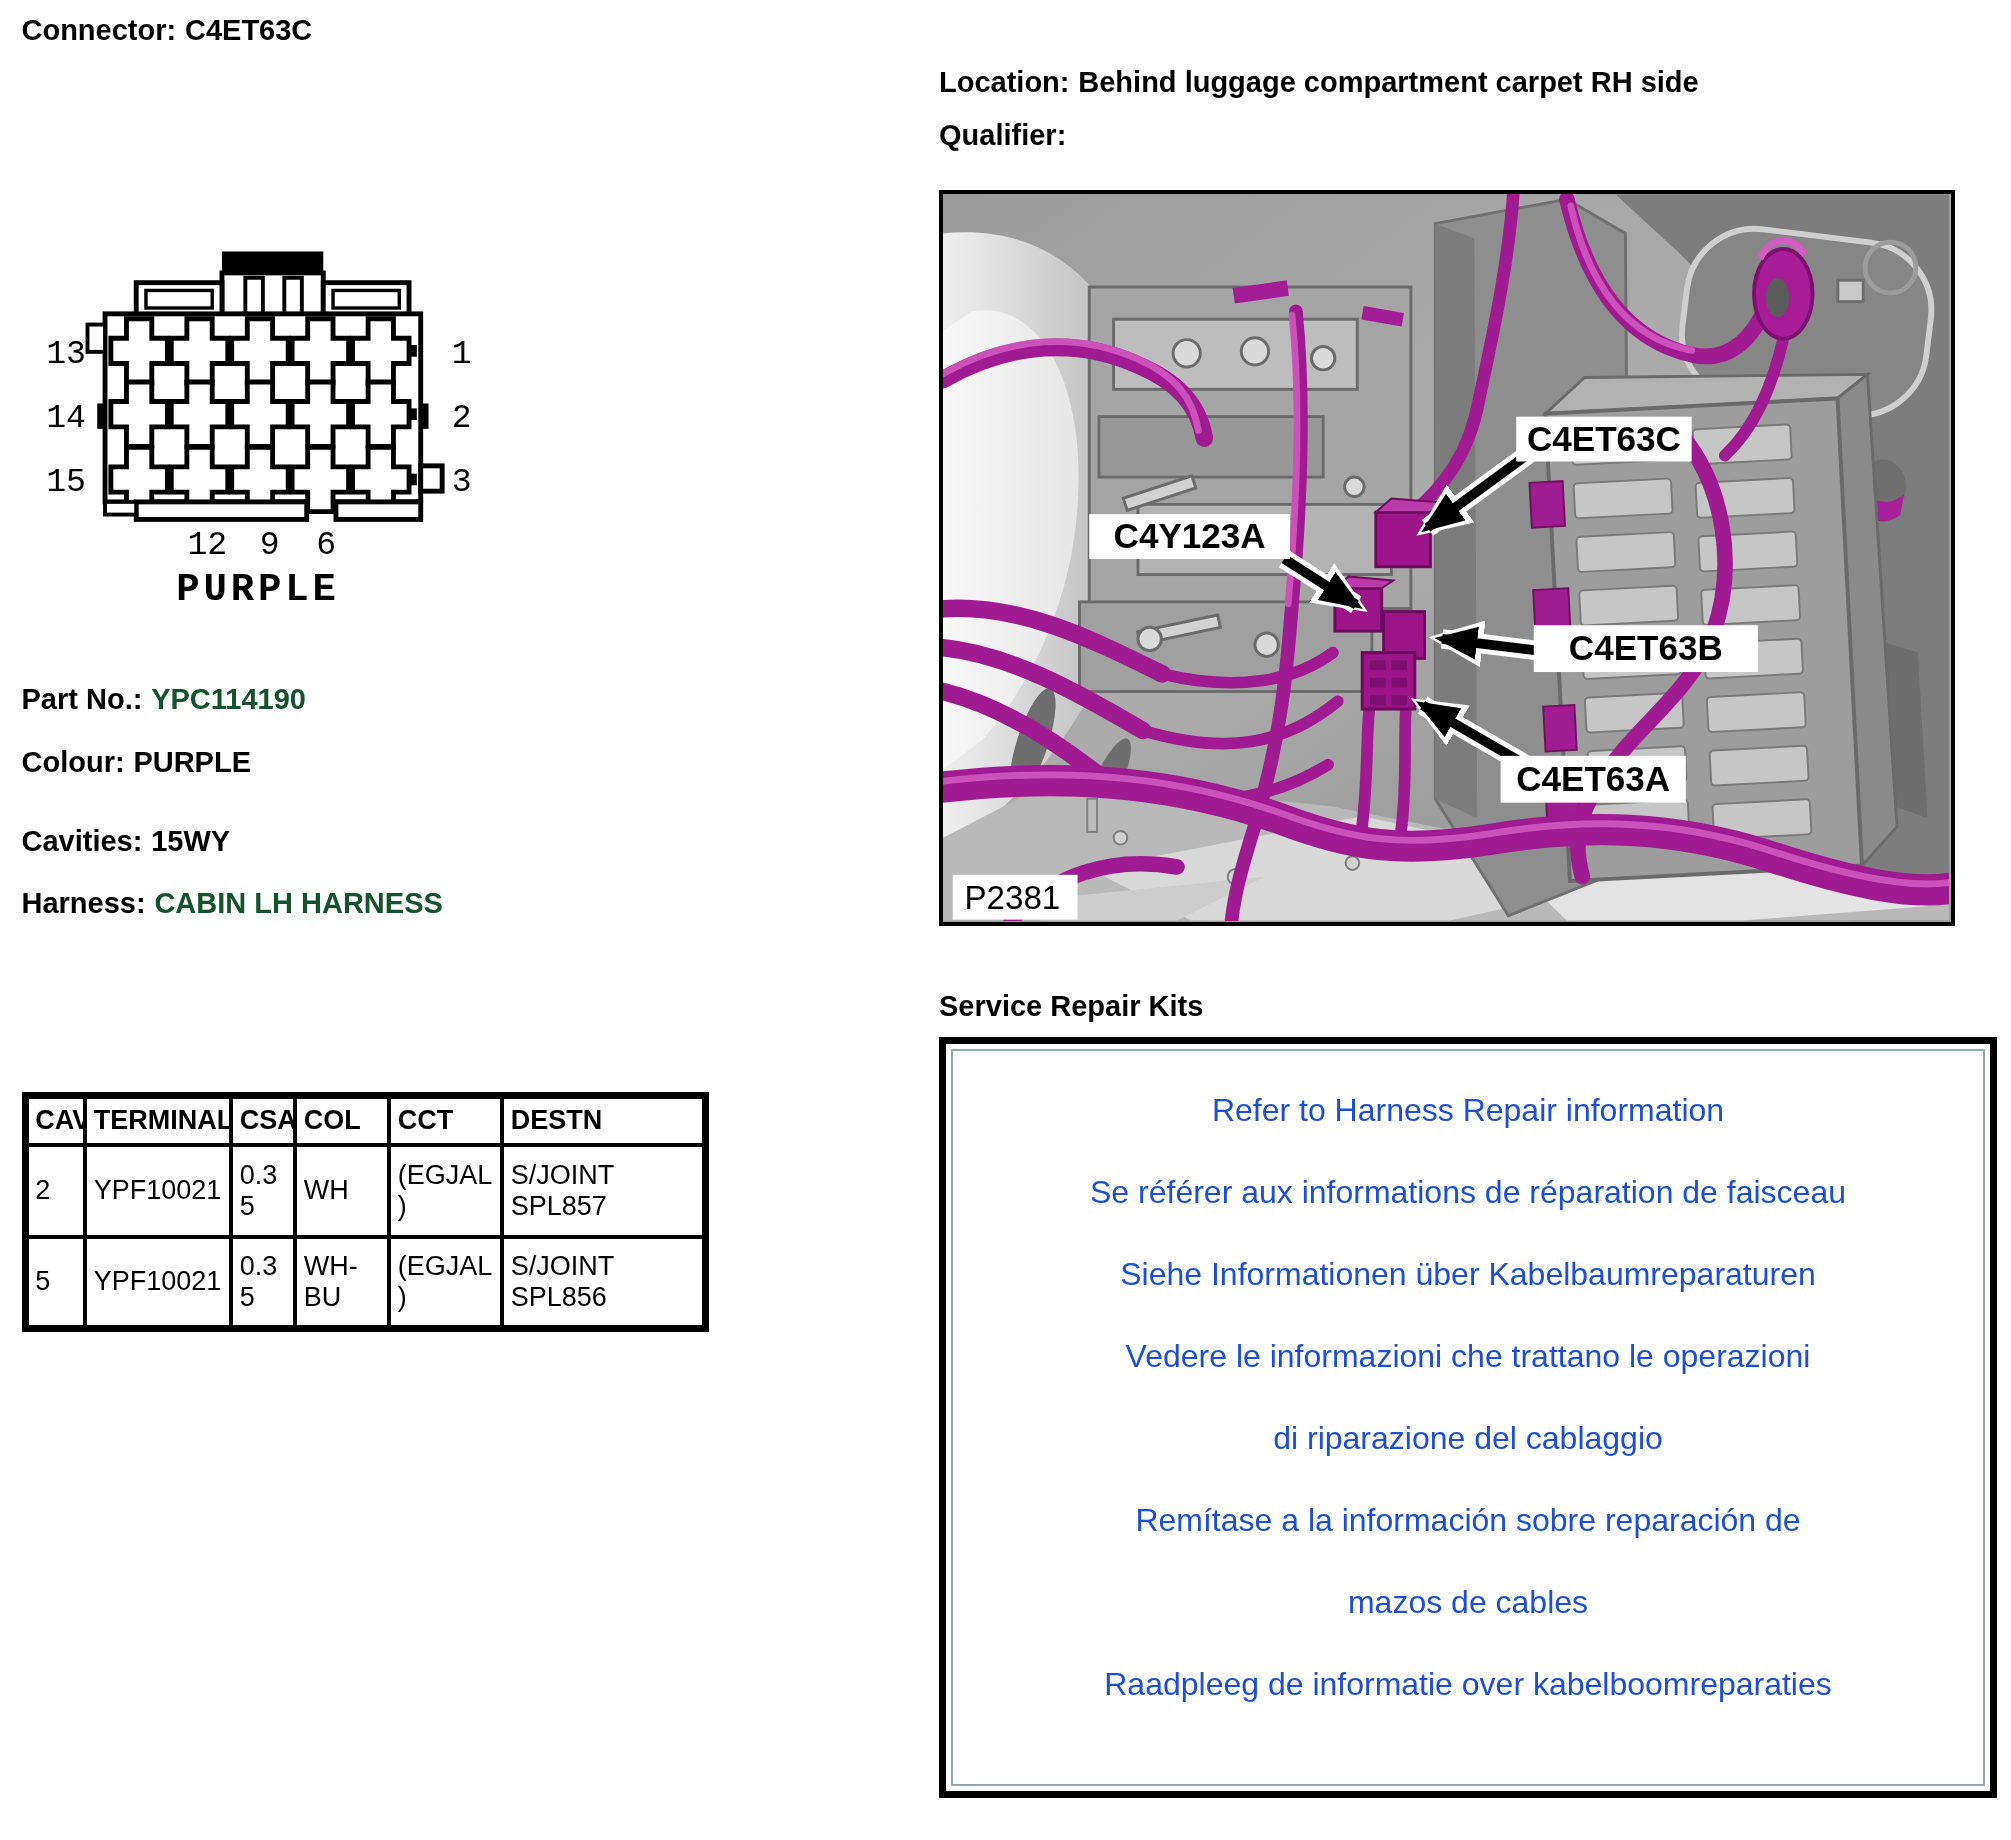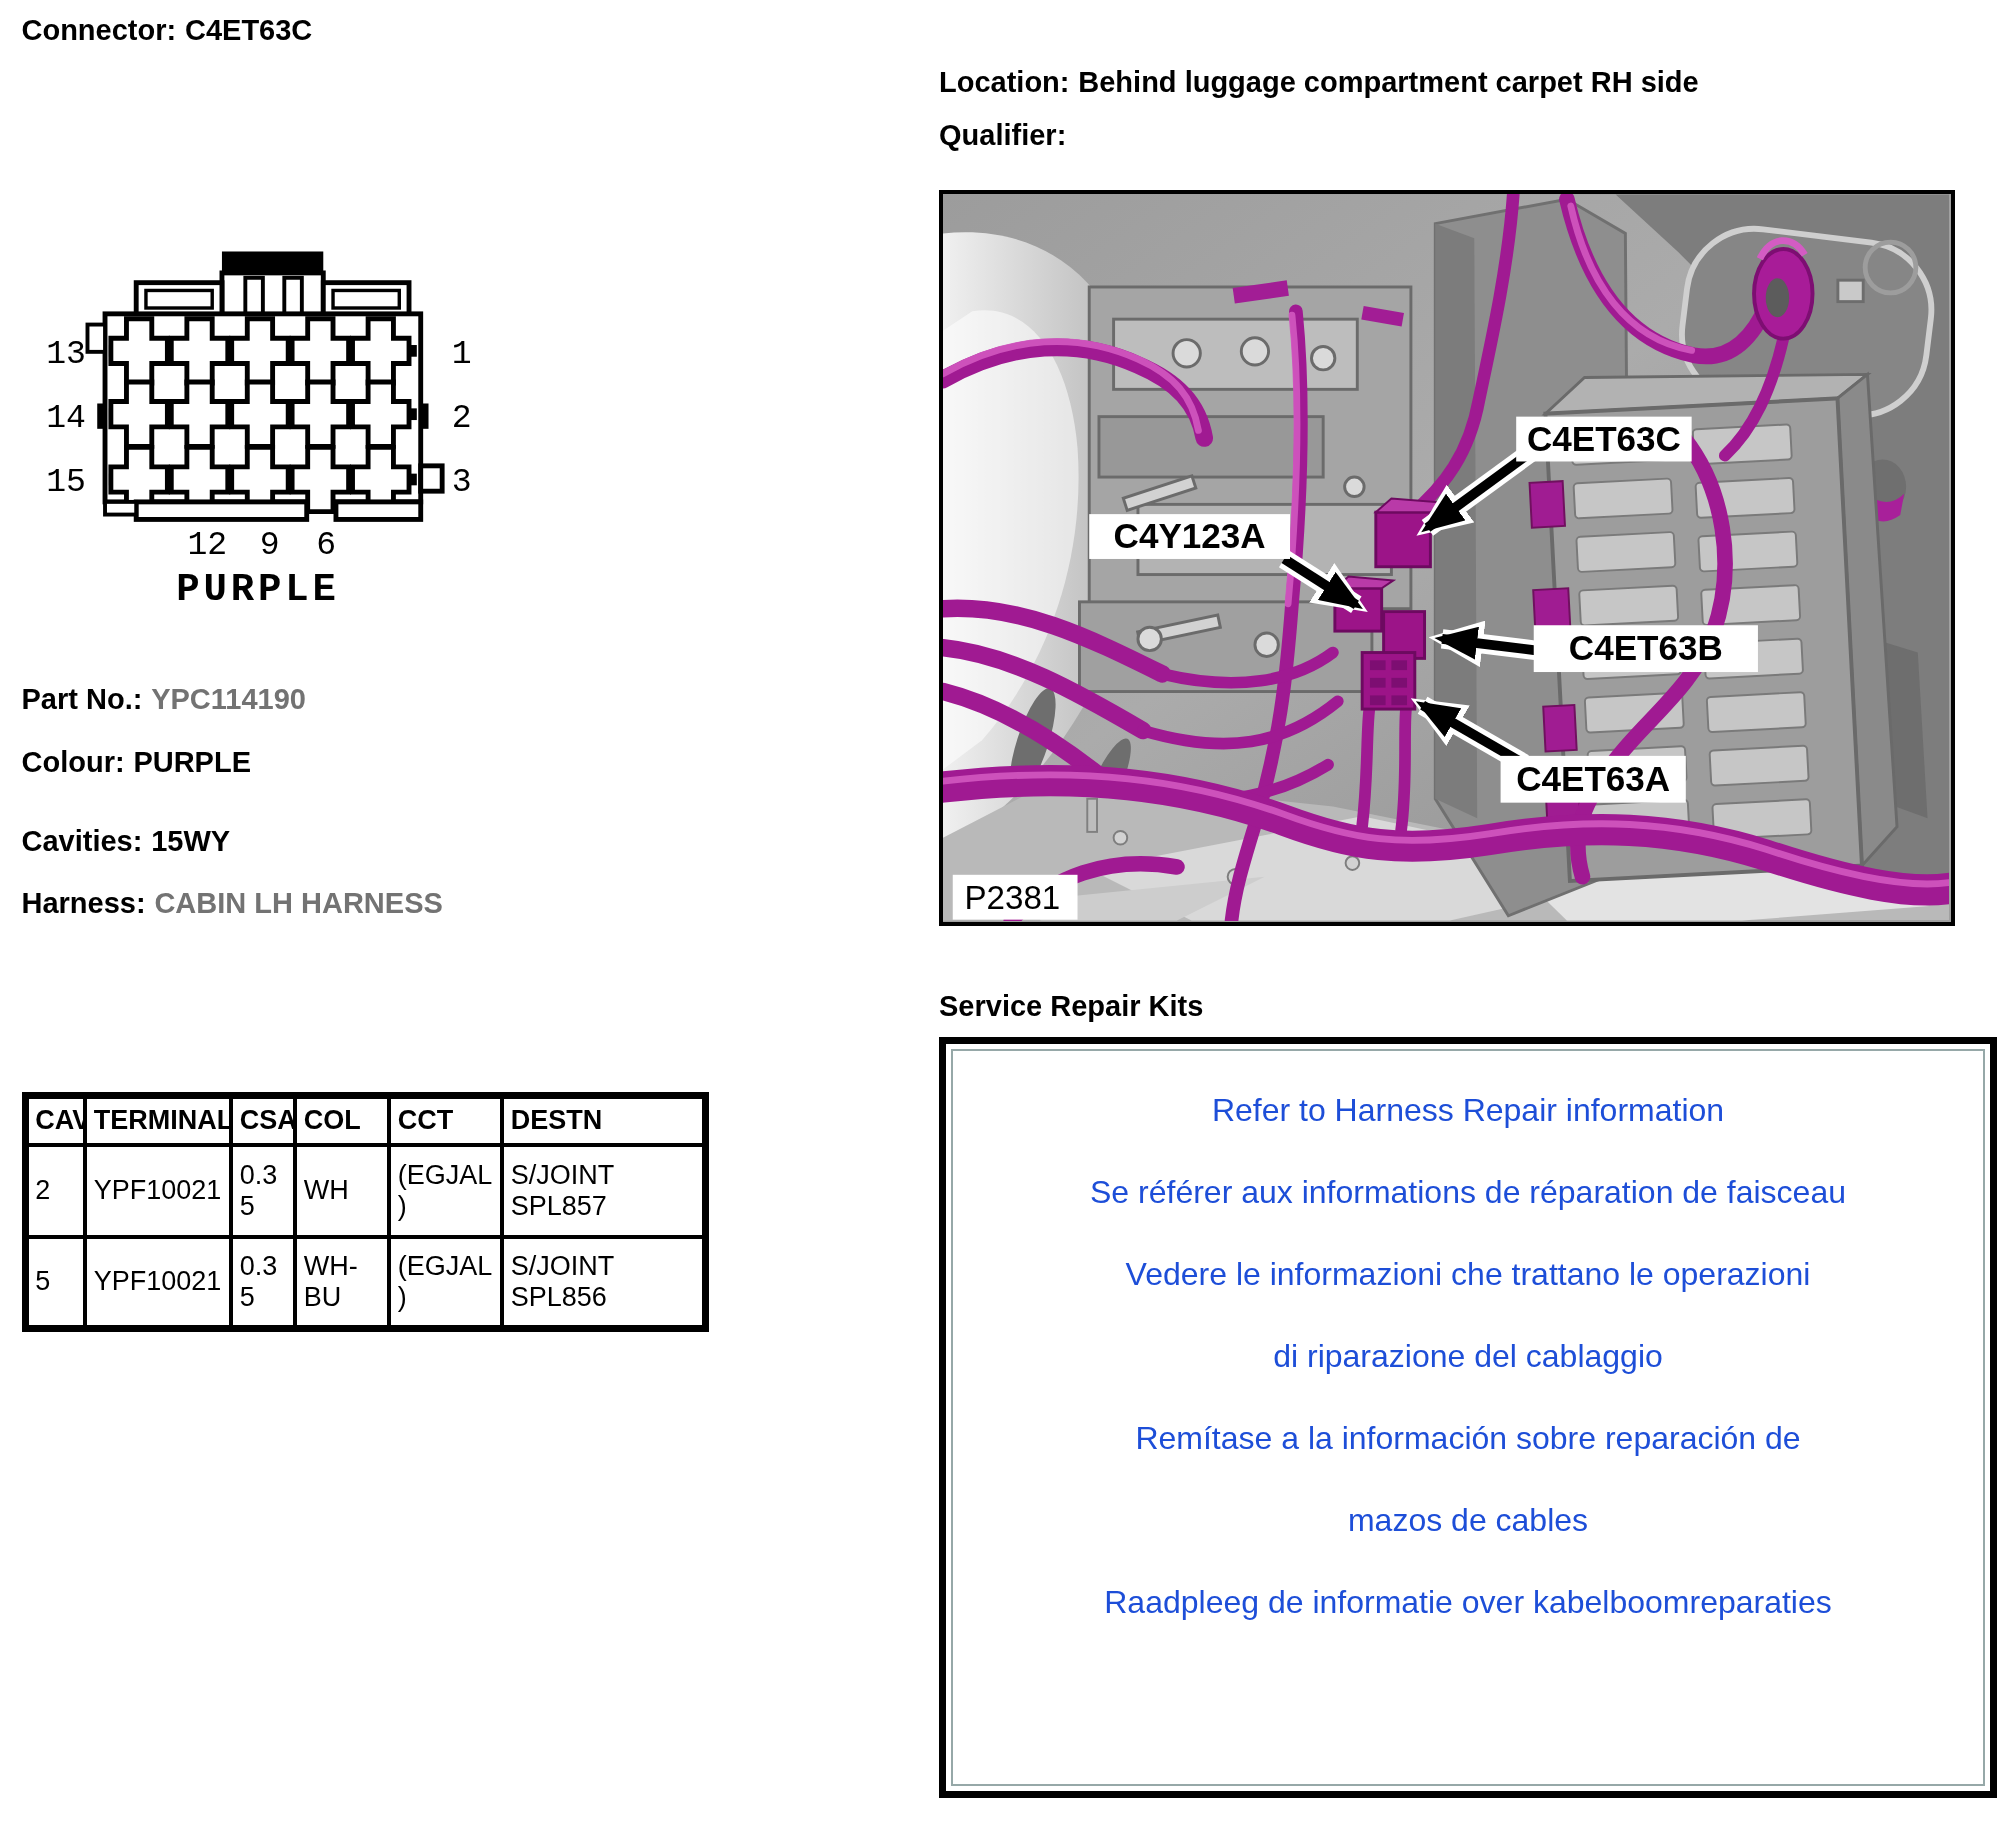--- a/index.html
+++ b/index.html
@@ -3,21 +3,21 @@
 <meta charset="utf-8">
 <style>
   * { margin:0; padding:0; box-sizing:border-box; }
   html,body { background:#ffffff; }
   .page {
     position:relative; width:2012px; height:1840px; background:#ffffff;
     font-family:"Liberation Sans", sans-serif; color:#000; overflow:hidden;
   }
   .hline { position:absolute; font-size:29px; font-weight:bold; white-space:nowrap; }
   .kv .v { margin-left:8.8px; }
-  .green { color:#737373;text-align:center; }
+  .green { color:#14532d;text-align:center; }
 
   
   .pin-diagram { position:absolute; left:29px; top:232px; }
   .pin-diagram text { font-family:"Liberation Mono", monospace; font-size:34px; fill:#000; }
   .pin-diagram text.colour { font-size:40px; font-weight:bold; letter-spacing:4px; }
 
   
   .part-line { position:absolute; left:21.5px; font-size:29px; font-weight:bold; white-space:nowrap; }
 
   
@@ -366,20 +366,21 @@
         <text x="22" y="733" class="figid">P2381</text>
       </g>
     </svg>
   </div>
 
   <div class="srk-title">Service Repair Kits</div>
   <div class="srk-box">
     <div class="srk-inner">
       <div class="srk-line">Refer to Harness Repair information</div>
       <div class="srk-line">Se référer aux informations de réparation de faisceau</div>
+      <div class="srk-line">Siehe Informationen über Kabelbaumreparaturen</div>
       <div class="srk-line">Vedere le informazioni che trattano le operazioni</div>
       <div class="srk-line">di riparazione del cablaggio</div>
       <div class="srk-line">Remítase a la información sobre reparación de</div>
       <div class="srk-line">mazos de cables</div>
       <div class="srk-line">Raadpleeg de informatie over kabelboomreparaties</div>
     </div>
   </div>
 
 </div>
 

